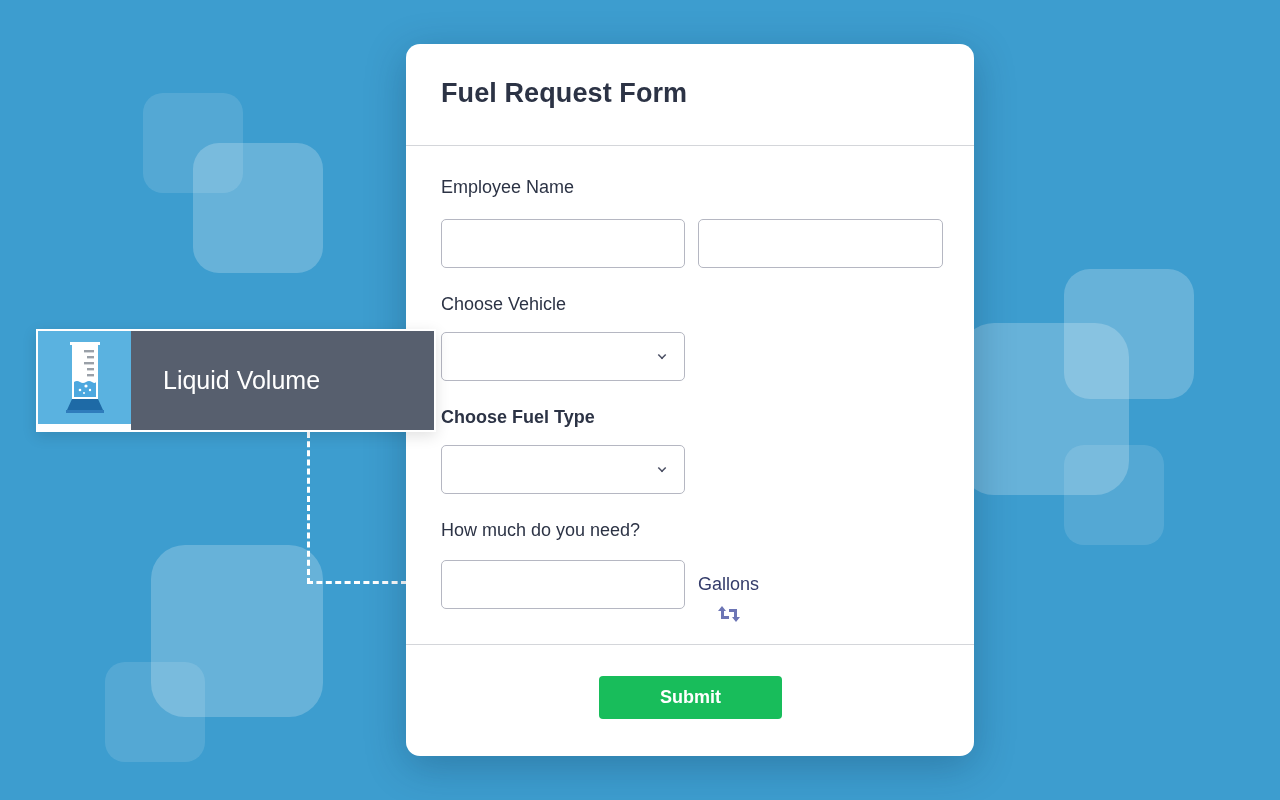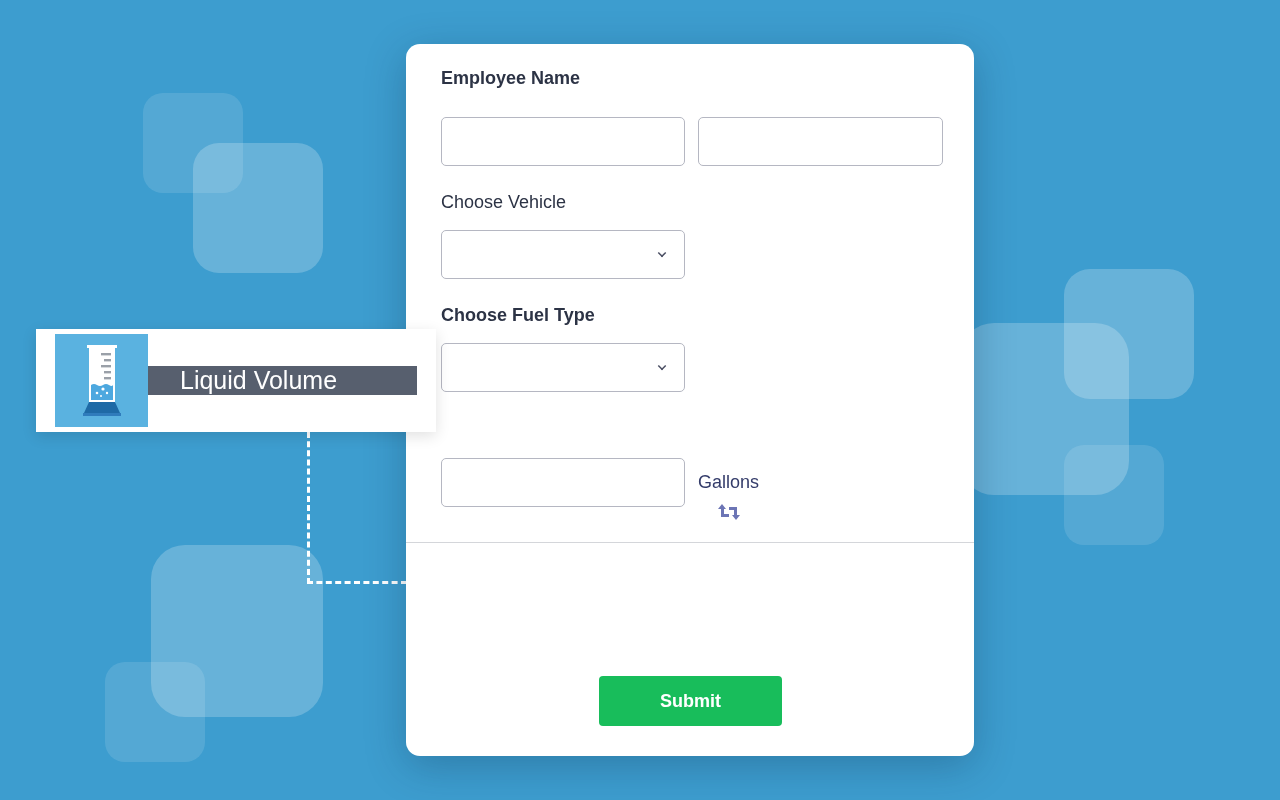--- a/index.html
+++ b/index.html
@@ -61,41 +61,40 @@
       position: absolute;
       left: 292px; top: 428px;
       display: flex; align-items: center; gap: 10px;
       font-size: 18px; color: #343c6a; flex-direction: column;
     }
     .swap-icon { width: 24px; height: 18px; display: inline-block; }
 
     .submit-btn {
       position: absolute;
       left: 193px; top: 632px;
-      width: 183px; height: 50px;
+      width: 183px; height: 43px;
       background: #18bd5b;
       border-radius: 4px;
       color: #ffffff;
       font-size: 18px;
       font-weight: 700;
       display: flex; align-items: center; justify-content: center;
       border: none;
       cursor: pointer;
     }
 
     .tag {
       position: absolute;
       left: 36px; top: 329px;
       width: 400px; height: 103px;
       background: #ffffff;
-      padding: 19px;
+      padding: 2px;
       display: flex;
       box-shadow: 0 4px 14px rgba(0,0,0,0.12);
       z-index: 3;
-      align-items: center;
     }
     .tag-icon-box {
       width: 93px; height: 93px;
       background: #5ab2e0;
       display: flex; align-items: center; justify-content: center;
     }
     .tag-label-box {
       flex: 1;
       background: #575f6e;
       color: #ffffff;
@@ -146,36 +145,40 @@
       <circle cx="25" cy="48" r="1.2" fill="#ffffff"></circle>
       <circle cx="19" cy="51" r="1" fill="#ffffff"></circle>
       <path d="M7 57 H33 L38 68 H2 Z" fill="#1e6aa6"></path>
       <rect x="1" y="68" width="38" height="3" fill="#2f7cbc"></rect>
     </svg>
   </div>
   <div class="tag-label-box">Liquid Volume</div>
 </div>
 
 <div class="card">
+  <div class="card-header">
+    <div class="card-title">Fuel Request Form</div>
+  </div>
 
   <div class="card-body">
-    <div class="field-label" style="top:24px;font-weight:bold;">Employee Name</div>
+    <div class="field-label" style="top:31px;">Employee Name</div>
     <div class="input" style="left:35px;top:73px;width:244px;"></div>
     <div class="input" style="left:292px;top:73px;width:245px;"></div>
 
     <div class="field-label" style="top:148px;">Choose Vehicle</div>
     <div class="input" style="left:35px;top:186px;width:244px;">
       <span class="chevron"></span>
     </div>
 
     <div class="field-label" style="top:261px;font-weight:bold;">Choose Fuel Type</div>
     <div class="input" style="left:35px;top:299px;width:244px;">
       <span class="chevron"></span>
     </div>
 
+    <div class="field-label" style="top:374px;">How much do you need?</div>
     <div class="input" style="left:35px;top:414px;width:244px;"></div>
     <div class="unit">
       <span>Gallons</span>
       <svg class="swap-icon" viewBox="0 0 24 18">
         <path d="M5 1 L1 6 H4 V14 H12 V11 H7 V6 H9 Z" fill="#6c75b5"></path>
         <path d="M19 17 L23 12 H20 V4 H12 V7 H17 V12 H15 Z" fill="#6c75b5"></path>
       </svg>
     </div>
   </div>
 

